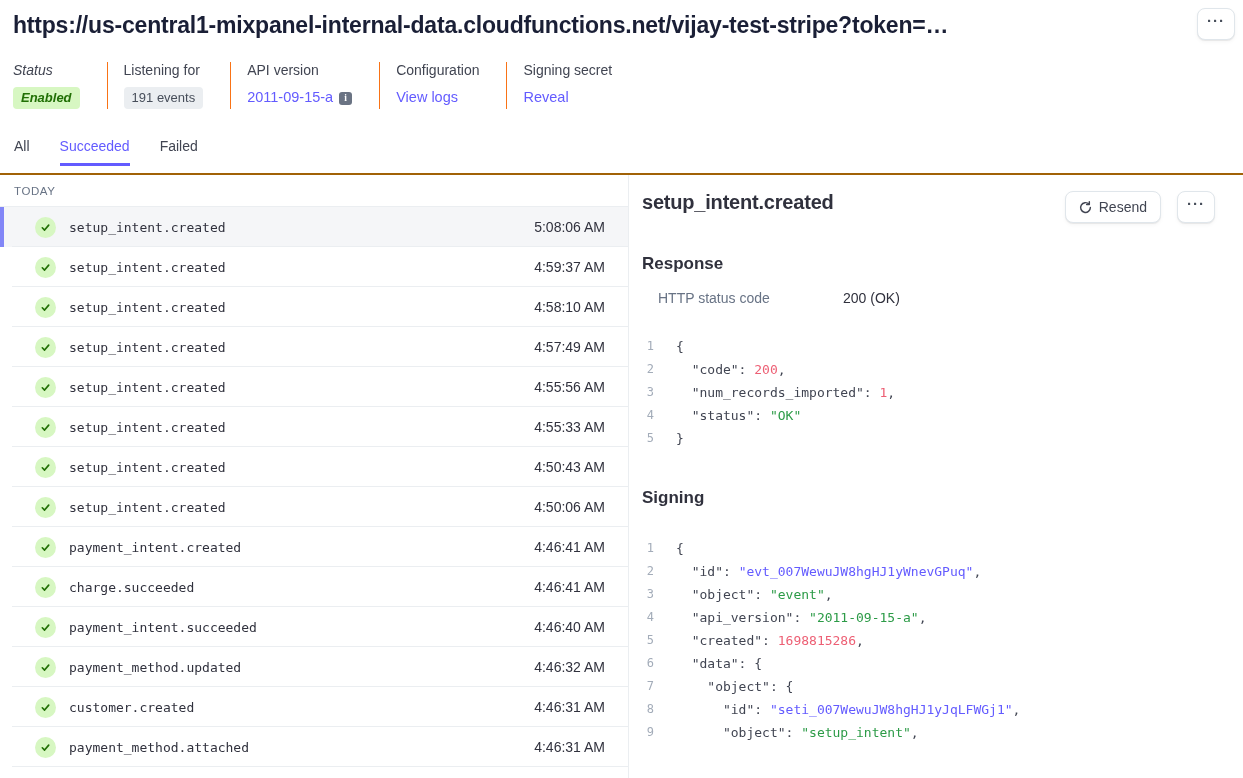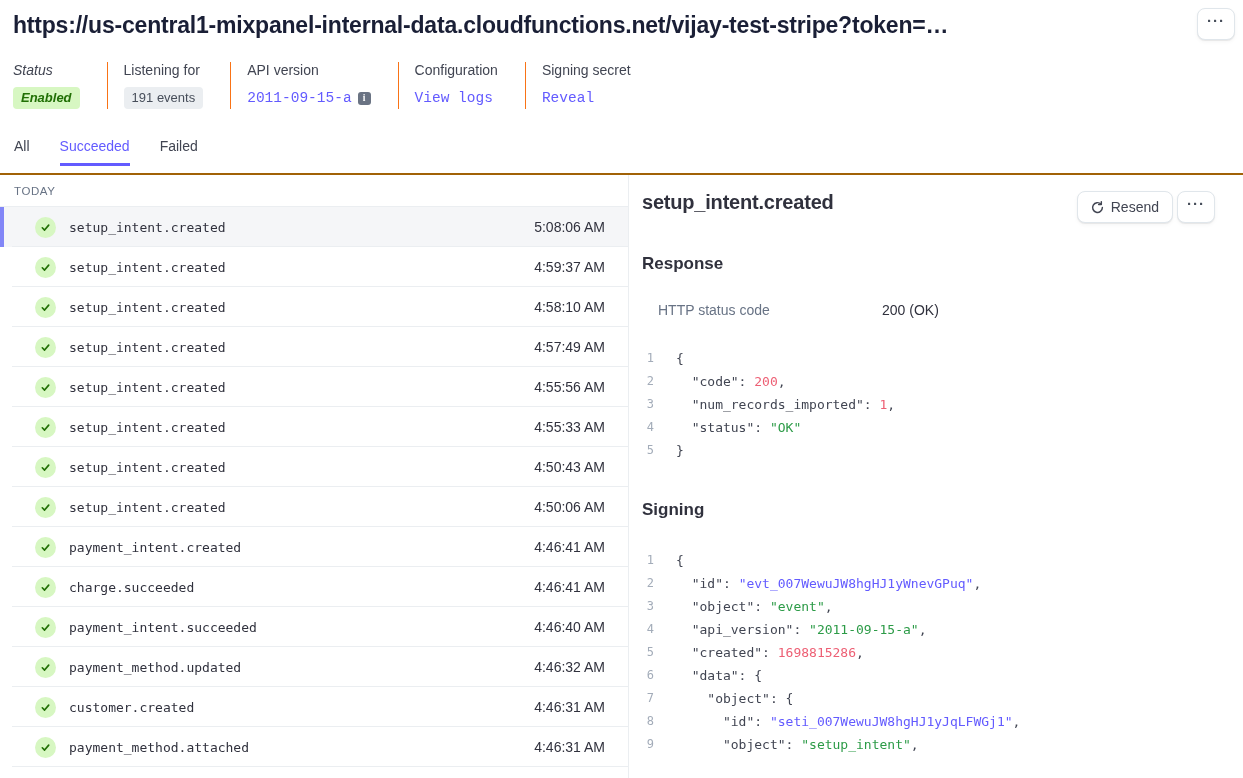--- a/index.html
+++ b/index.html
@@ -16,21 +16,21 @@
   
   .meta-row { display:flex; margin-top:20px; padding-left:13px; }
   .meta-col { padding:0 27px 0 16px; }
   .meta-col:first-child { padding-left:0;font-style:italic; }
   .meta-col + .meta-col { border-left:1px solid #f97316; }
   .meta-label { font-size:14px; color:#414552; margin-bottom:9px; }
   .meta-value { font-size:14px; line-height:20px; }
   .badge { display:inline-block; padding:1px 8px; border-radius:4px; font-size:13px; }
   .badge-green { background:#d7f7c2; color:#217005; font-weight:600; }
   .badge-gray { background:#ebeef1; color:#474e5a; font-weight:500; }
-  .link { color:#635bff; font-weight:500; font-size:14.5px; cursor:pointer;font-family:Liberation Mono, monospace; }
+  .link { color:#635bff; font-weight:500; font-size:14.5px; cursor:pointer; }
   .info-icon { display:inline-flex; align-items:center; justify-content:center; width:13px; height:13px; margin-left:6px; border-radius:3px; background:#6a7383; color:#fff; font-size:9.5px; font-weight:700; vertical-align:1px; font-family:"Liberation Serif", serif; }
 
   
   .tabs { display:flex; gap:30px; padding-left:14px; margin-top:29px; }
   .tab { font-size:14px; color:#414552; padding-bottom:9px; border-bottom:3px solid transparent; cursor:pointer; }
   .tab.active { color:#635bff; font-weight:500; border-bottom-color:#635bff; }
 
   
   .split { flex:1; display:flex; border-top:2px solid #a16207; margin-top:7px; min-height:0; }
   .list-pane { width:628px; flex-shrink:0; overflow:hidden; }
@@ -40,26 +40,26 @@
   .list-item.selected { background:#f5f6f8; }
   .list-item.selected::before { content:""; position:absolute; left:0; top:0; bottom:0; width:4px; background:#8286f7; }
   .check-badge { width:21px; height:21px; border-radius:50%; background:#d7f7c2; display:flex; align-items:center; justify-content:center; flex-shrink:0; }
   .event-name { font-family:"DejaVu Sans Mono", monospace; font-size:13px; color:#30313d; margin-left:13px; }
   .event-time { margin-left:auto; font-size:14px; color:#30313d; }
 
   
   .detail-pane { flex:1; border-left:1px solid #ebeef1; padding:16px 28px 0 13px; overflow:hidden; }
   .detail-header { display:flex; justify-content:space-between; align-items:flex-start; }
   .detail-header h2 { font-size:20px; font-weight:700; color:#30313d; letter-spacing:-0.2px; }
-  .detail-actions { display:flex; gap:4px; }
+  .detail-actions { display:flex; gap:16px; }
   .resend-btn { display:flex; align-items:center; gap:7px; height:32px; padding:0 13px; font-size:14px; font-weight:500; color:#414552; }
   .section-heading { font-size:17px; font-weight:700; color:#30313d; }
   .response-heading { margin-top:31px; }
   .request-heading { margin-top:38px; }
-  .kv-row { display:flex; margin-top:28px; padding-left:16px; font-size:14px;gap:39px; }
+  .kv-row { display:flex; margin-top:16px; padding-left:16px; font-size:14px; }
   .kv-label { width:185px; color:#687385; }
   .kv-value { color:#30313d; }
   .code-block { margin-top:29px; }
   .code-line { display:flex; line-height:23px; white-space:pre; }
   .ln { width:12px; text-align:right; flex-shrink:0; font-family:"DejaVu Sans Mono", monospace; font-size:12px; color:#a3acb9; }
   .code-text { margin-left:22px; font-family:"DejaVu Sans Mono", monospace; font-size:13px; }
   .tok-p { color:#414552; }
   .tok-n { color:#ed5f74; }
   .tok-s { color:#2c9b47; }
   .tok-i { color:#635bff; }

